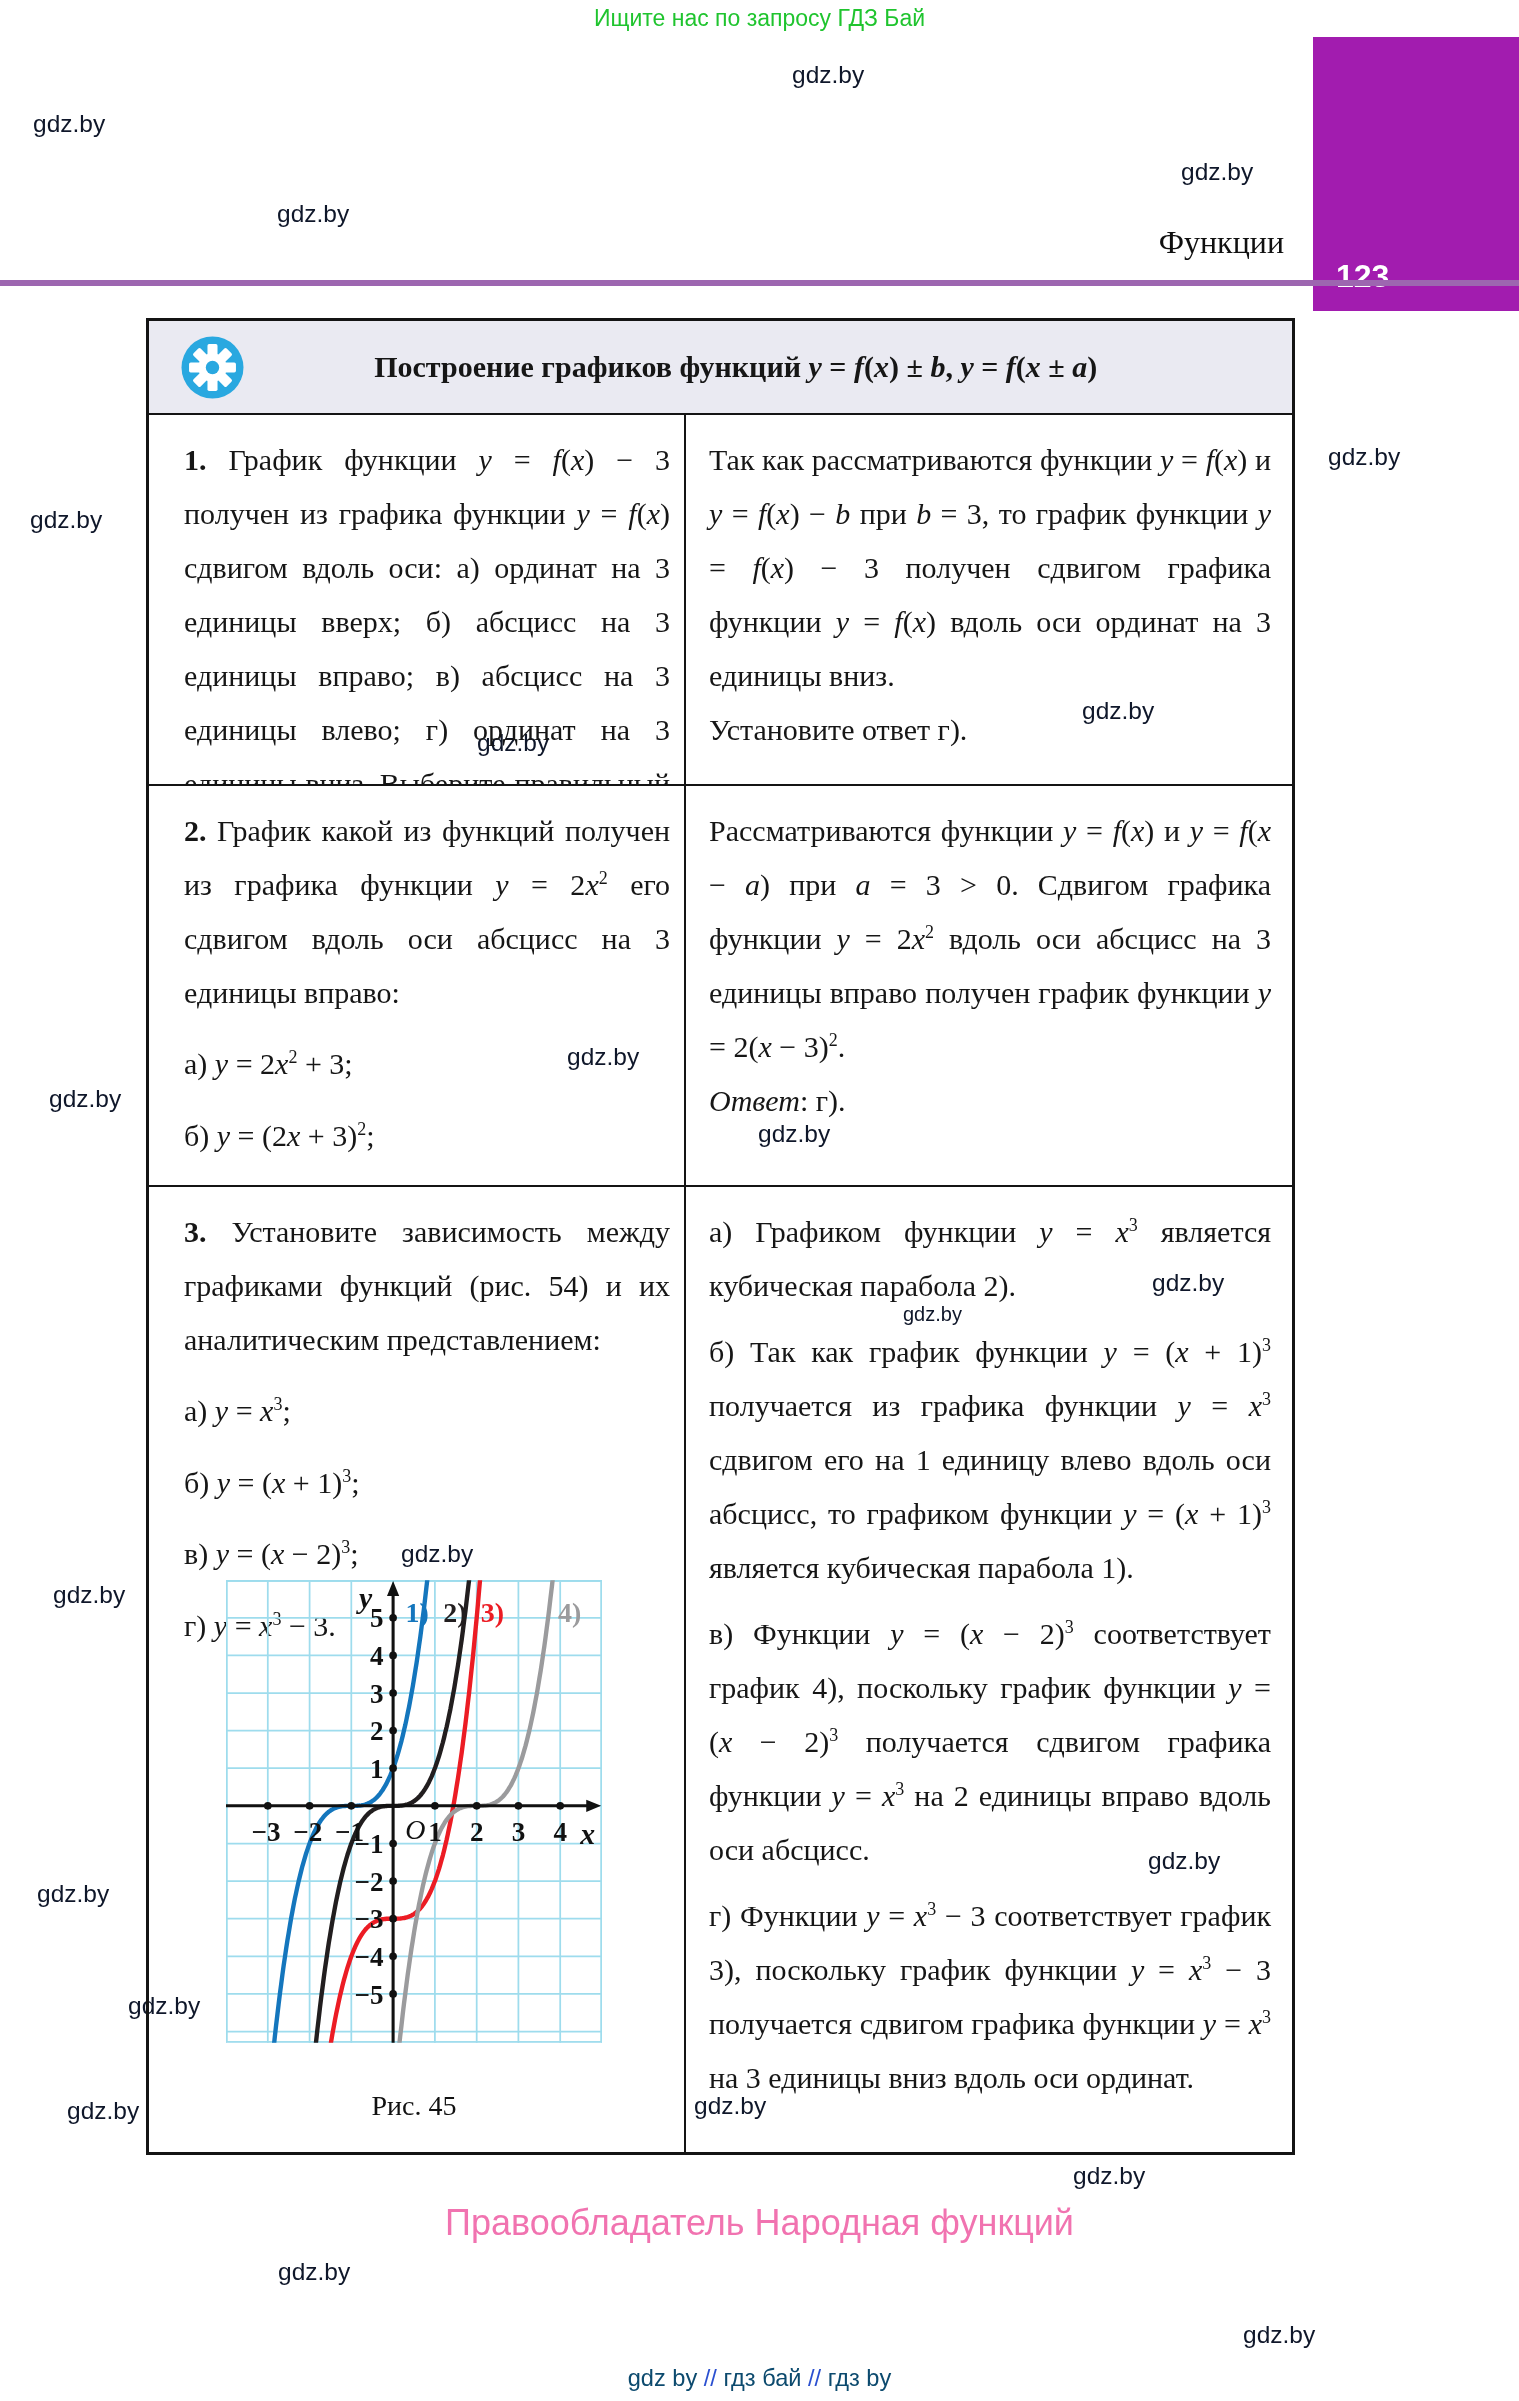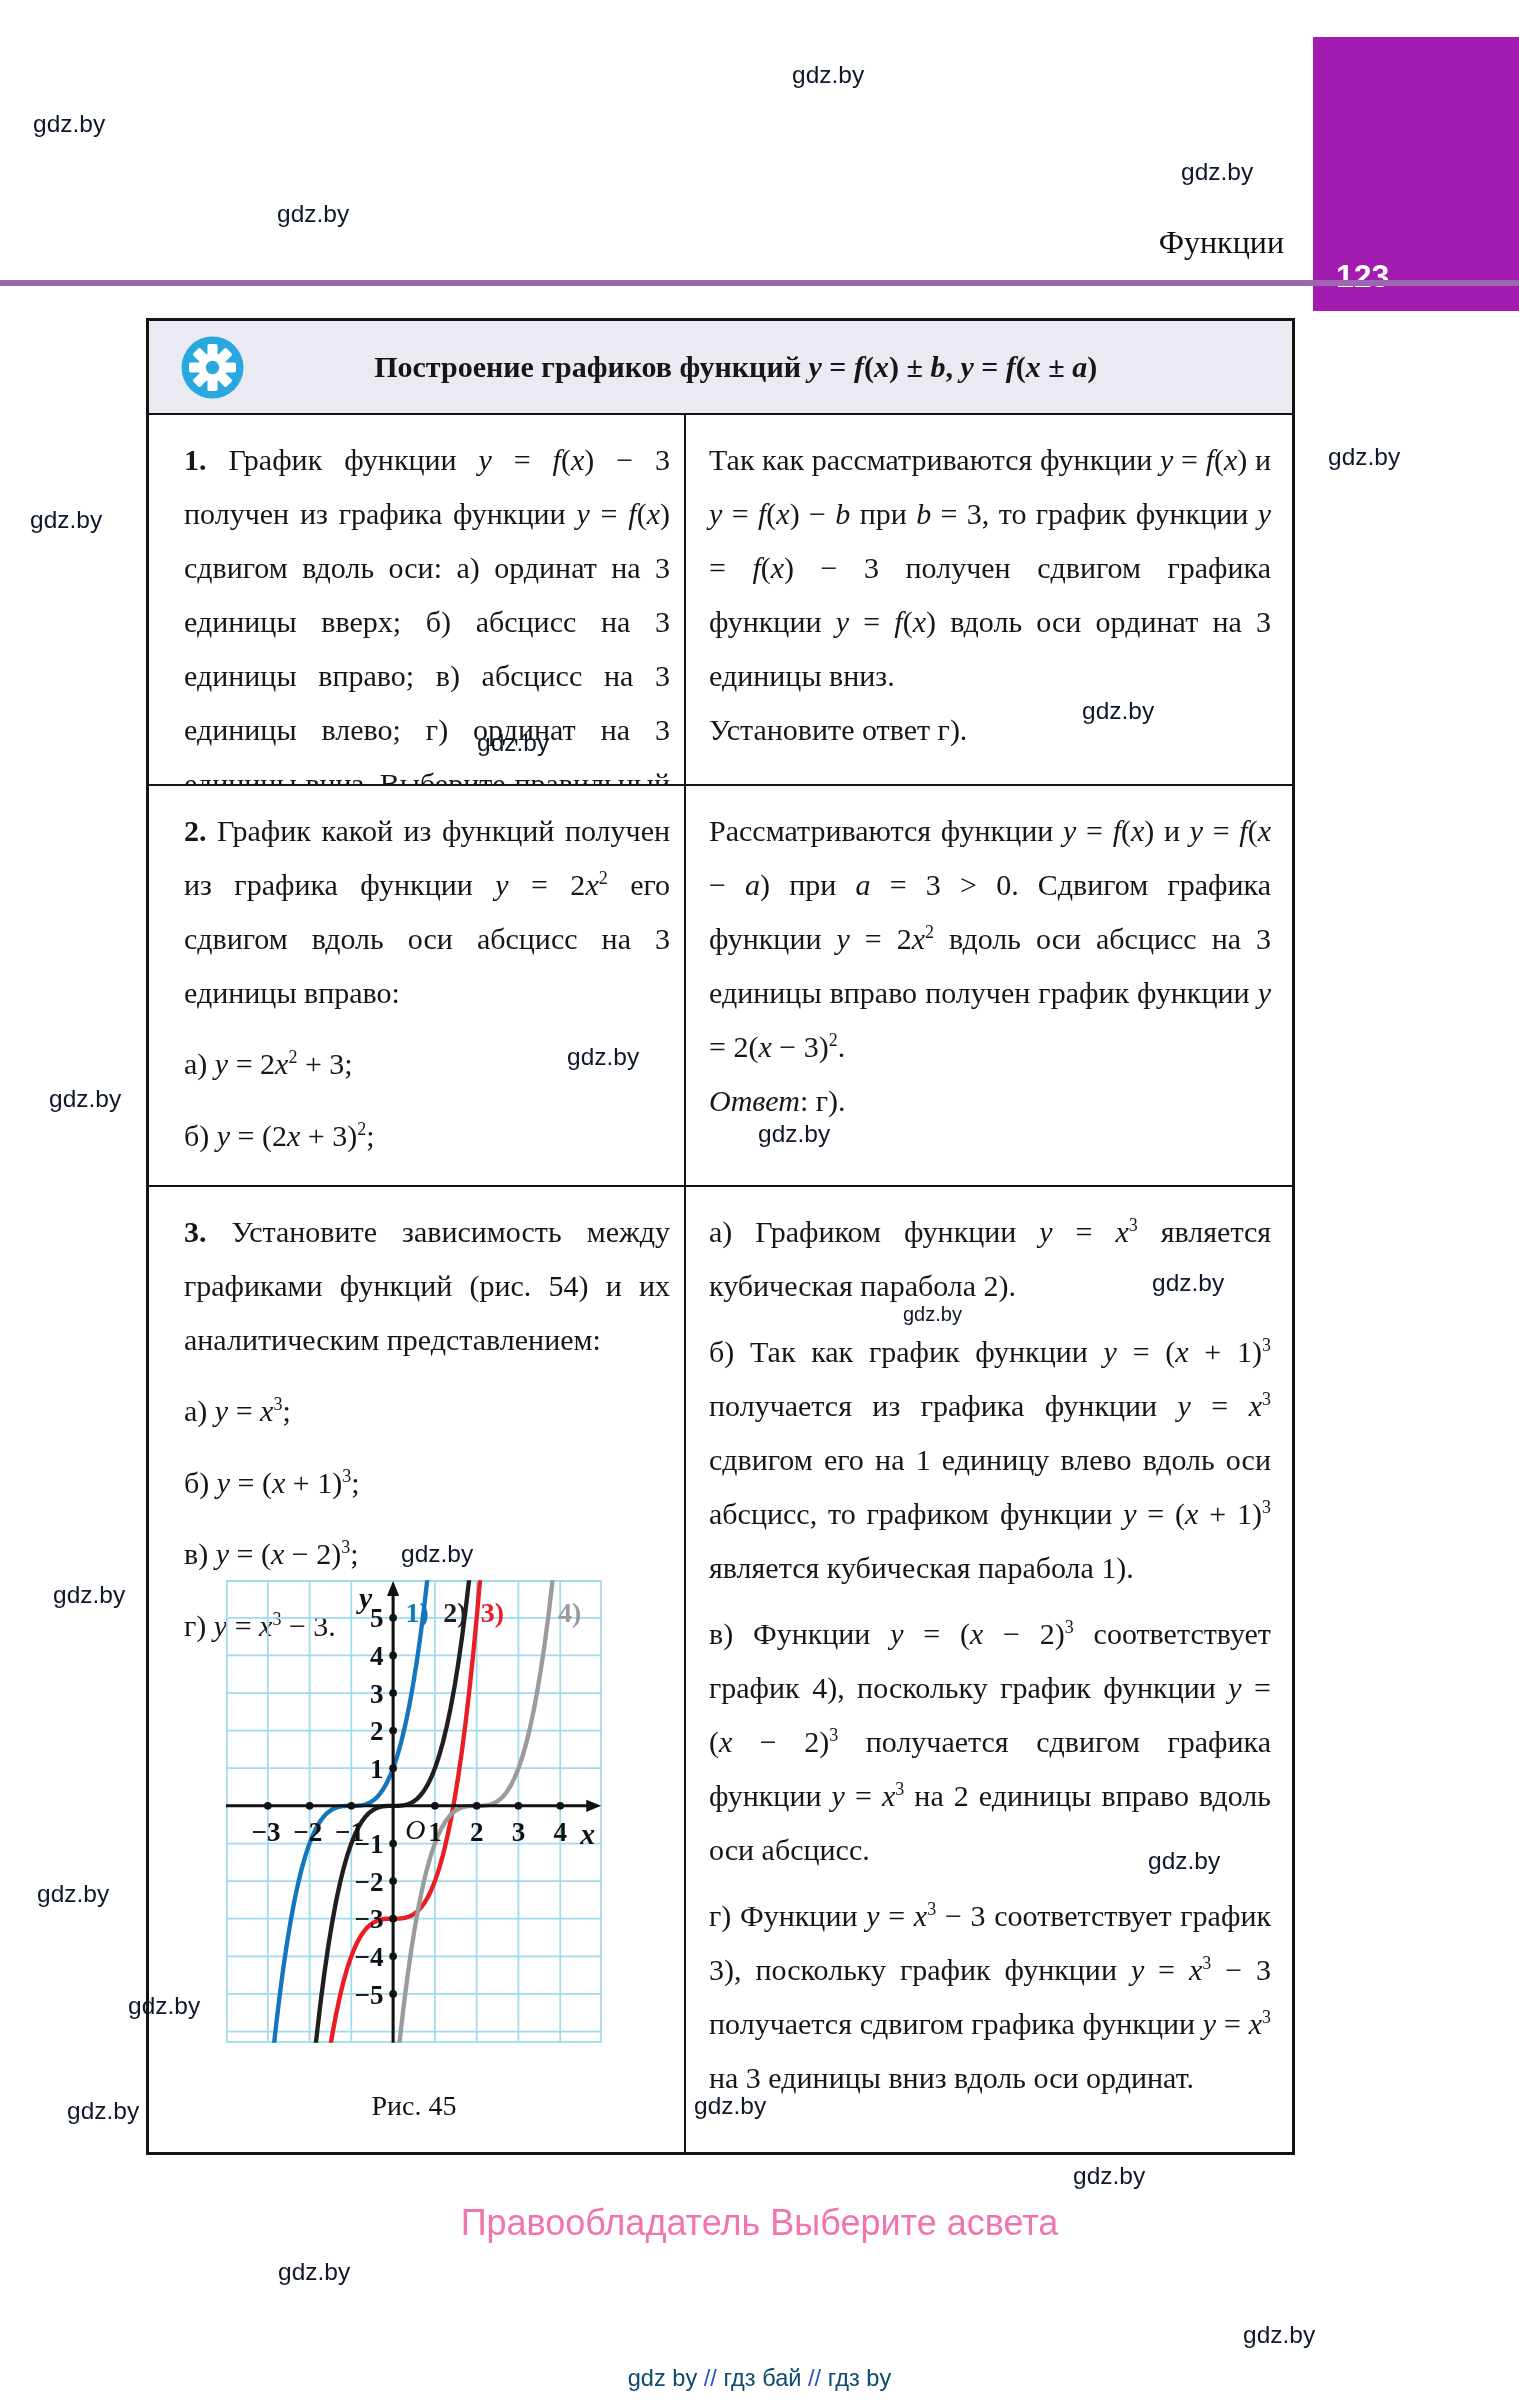--- a/index.html
+++ b/index.html
@@ -43,20 +43,21 @@
              font-family:"Liberation Sans",sans-serif;font-size:36px;color:#f173b0;}
   .footer-links{top:2365px;left:0;width:100%;text-align:center;
              font-family:"Liberation Sans",sans-serif;font-size:23.6px;color:#2b50d0;}
   .footer-links a{color:#0c4a6e;text-decoration:none;}
 </style>
 </head>
 <body>
 
 <div class="page">
 
+  <div class="abs promo">Ищите нас по запросу ГДЗ Бай</div>
 
   <div id="wm-layer">
       <span class="wm" style="left: 792px; top: 61px;">gdz.by</span>
       <span class="wm" style="left: 33px; top: 110px;">gdz.by</span>
       <span class="wm" style="left: 277px; top: 200px;">gdz.by</span>
       <span class="wm" style="left: 1181px; top: 158px;">gdz.by</span>
       <span class="wm" style="left: 1328px; top: 443px;">gdz.by</span>
       <span class="wm" style="left: 30px; top: 506px;">gdz.by</span>
       <span class="wm" style="left: 477px; top: 729px;">gdz.by</span>
       <span class="wm" style="left: 1082px; top: 697px;">gdz.by</span>
@@ -216,17 +217,17 @@
         <text x="167.1" y="32" font-size="34" font-weight="bold" font-style="italic" text-anchor="end" fill="#111">y</text>
         <text x="422" y="302" font-size="34" font-weight="bold" font-style="italic" text-anchor="end" fill="#111">x</text>
         <text x="205.1" y="296" font-size="32" font-style="italic" fill="#111">O</text>
         <text x="205.4" y="48" font-size="32" font-weight="bold" fill="#1476bd">1)</text>
         <text x="248.4" y="48" font-size="32" font-weight="bold" fill="#221e1f">2)</text>
         <text x="291.4" y="48" font-size="32" font-weight="bold" fill="#ec1c24">3)</text>
         <text x="379.8" y="48" font-size="32" font-weight="bold" fill="#9b9b9d">4)</text>
       </svg></div>
   <div class="abs fig-caption">Рис. 45</div>
 
-  <div class="abs copyright">Правообладатель Выберите асвета</div>
+  <div class="abs copyright">Правообладатель Народная функций</div>
   <div class="abs footer-links" id="footer-links"><a href="#">gdz by</a><span>  //  </span><a href="#">гдз бай</a><span>  //  </span><a href="#">гдз by</a></div>
 
 </div>
 
 
 </body></html>

